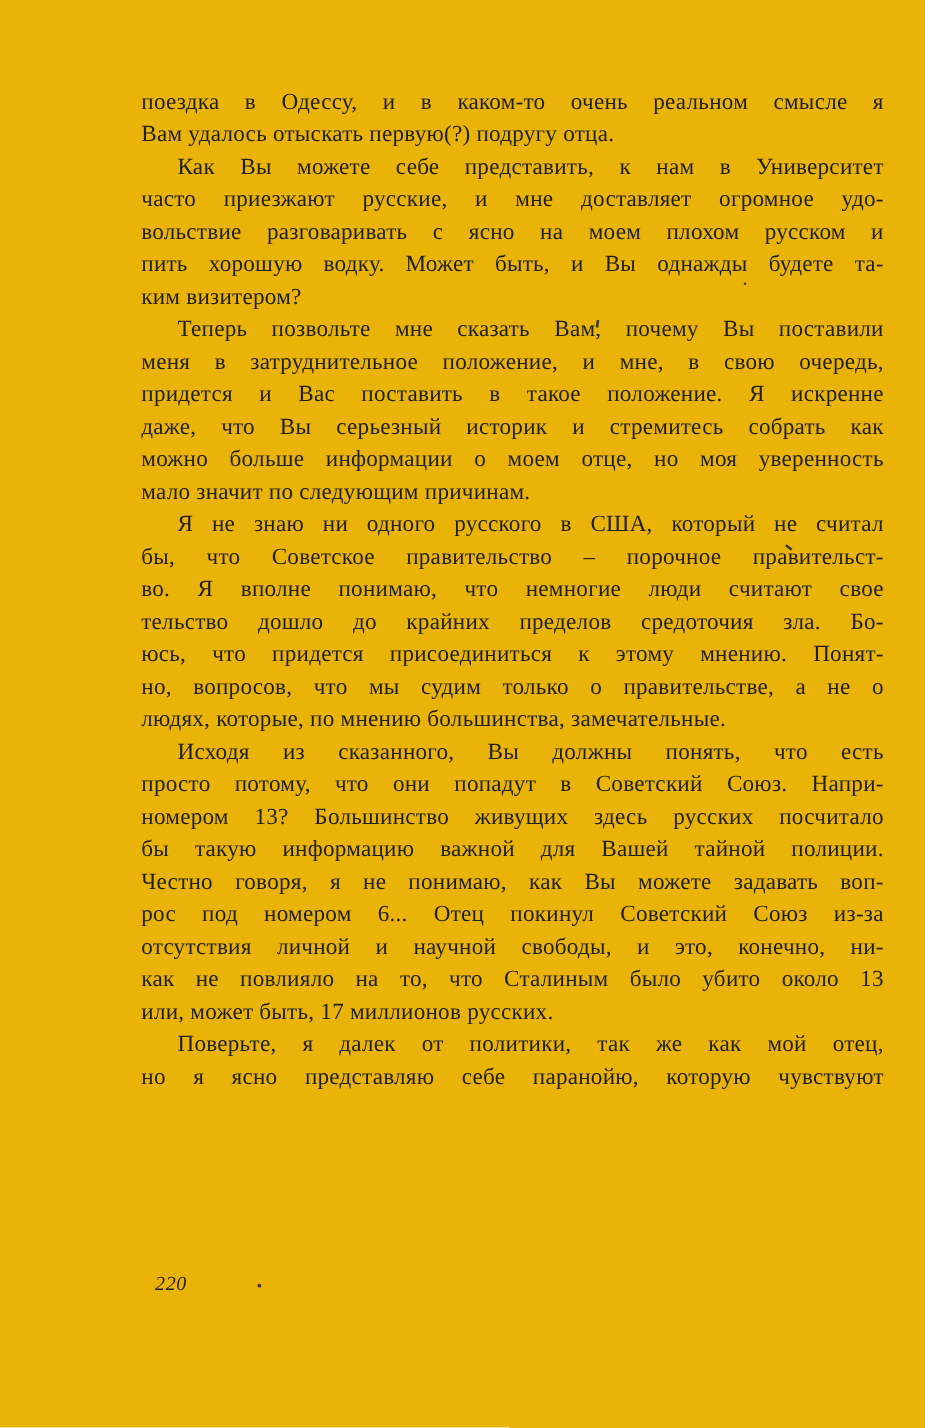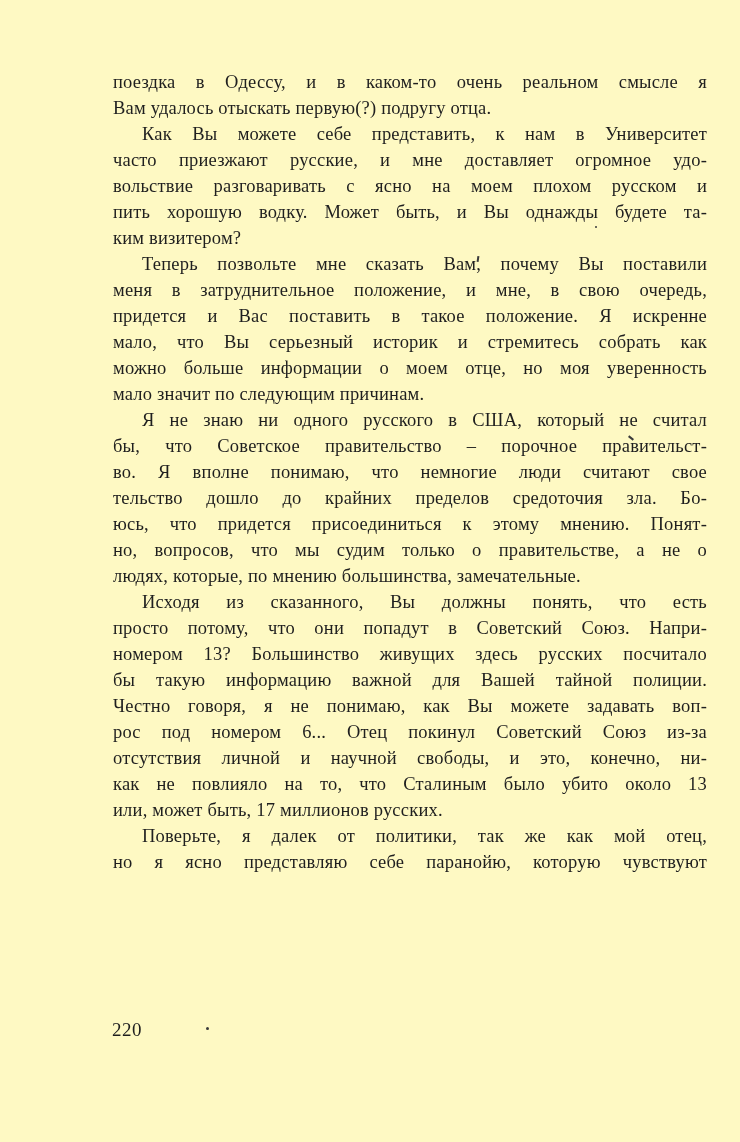--- a/index.html
+++ b/index.html
@@ -4,21 +4,21 @@
 <style>
   html, body {
     margin: 0;
     padding: 0;
     background: #ffffff;
   }
   .page {
     position: relative;
     width: 740px;
     height: 1142px;
-    background: #fef9c3;
+    background: #eab308;
     color: #1f1f1f;
     font-family: "Liberation Serif", "DejaVu Serif", serif;
     overflow: hidden;
   }
   .text-block {
     position: absolute;
     left: 113px;
     top: 69px;
     width: 594px;
   }
@@ -33,24 +33,25 @@
     white-space: normal;
   }
   .line.last {
     text-align-last: left;
   }
   .line.indent {
     text-indent: 29px;
   }
   .page-number {
     position: absolute;
-    left: 112px;
+    left: 124px;
     top: 1019px;
-    font-size: 19px;
+    font-size: 16px;
     letter-spacing: 0.5px;
+    font-style: italic;
   }
   .speck {
     position: absolute;
     background: #3a3a3a;
   }
   .speck.dot { border-radius: 50%; }
   #speck-1 { left: 206px; top: 1027px; width: 3px; height: 3px; }
   #speck-2 { left: 595px; top: 226px; width: 2px; height: 2px; }
   #speck-3 { left: 477px; top: 256px; width: 2px; height: 6px; transform: rotate(8deg); }
   #speck-4 { left: 628px; top: 437px; width: 6px; height: 2px; transform: rotate(38deg); }
@@ -63,21 +64,21 @@
       <div class="line">поездка в Одессу, и в каком-то очень реальном смысле я</div>
       <div class="line last">Вам удалось отыскать первую(?) подругу отца.</div>
       <div class="line indent">Как Вы можете себе представить, к нам в Университет</div>
       <div class="line">часто приезжают русские, и мне доставляет огромное удо-</div>
       <div class="line">вольствие разговаривать с ясно на моем плохом русском и</div>
       <div class="line">пить хорошую водку. Может быть, и Вы однажды будете та-</div>
       <div class="line last">ким визитером?</div>
       <div class="line indent">Теперь позвольте мне сказать Вам, почему Вы поставили</div>
       <div class="line">меня в затруднительное положение, и мне, в свою очередь,</div>
       <div class="line">придется и Вас поставить в такое положение. Я искренне</div>
-      <div class="line">мало, что Вы серьезный историк и стремитесь собрать как</div>
+      <div class="line">даже, что Вы серьезный историк и стремитесь собрать как</div>
       <div class="line">можно больше информации о моем отце, но моя уверенность</div>
       <div class="line last">мало значит по следующим причинам.</div>
       <div class="line indent">Я не знаю ни одного русского в США, который не считал</div>
       <div class="line">бы, что Советское правительство – порочное правительст-</div>
       <div class="line">во. Я вполне понимаю, что немногие люди считают свое</div>
       <div class="line">тельство дошло до крайних пределов средоточия зла. Бо-</div>
       <div class="line">юсь, что придется присоединиться к этому мнению. Понят-</div>
       <div class="line">но, вопросов, что мы судим только о правительстве, а не о</div>
       <div class="line last">людях, которые, по мнению большинства, замечательные.</div>
       <div class="line indent">Исходя из сказанного, Вы должны понять, что есть</div>

